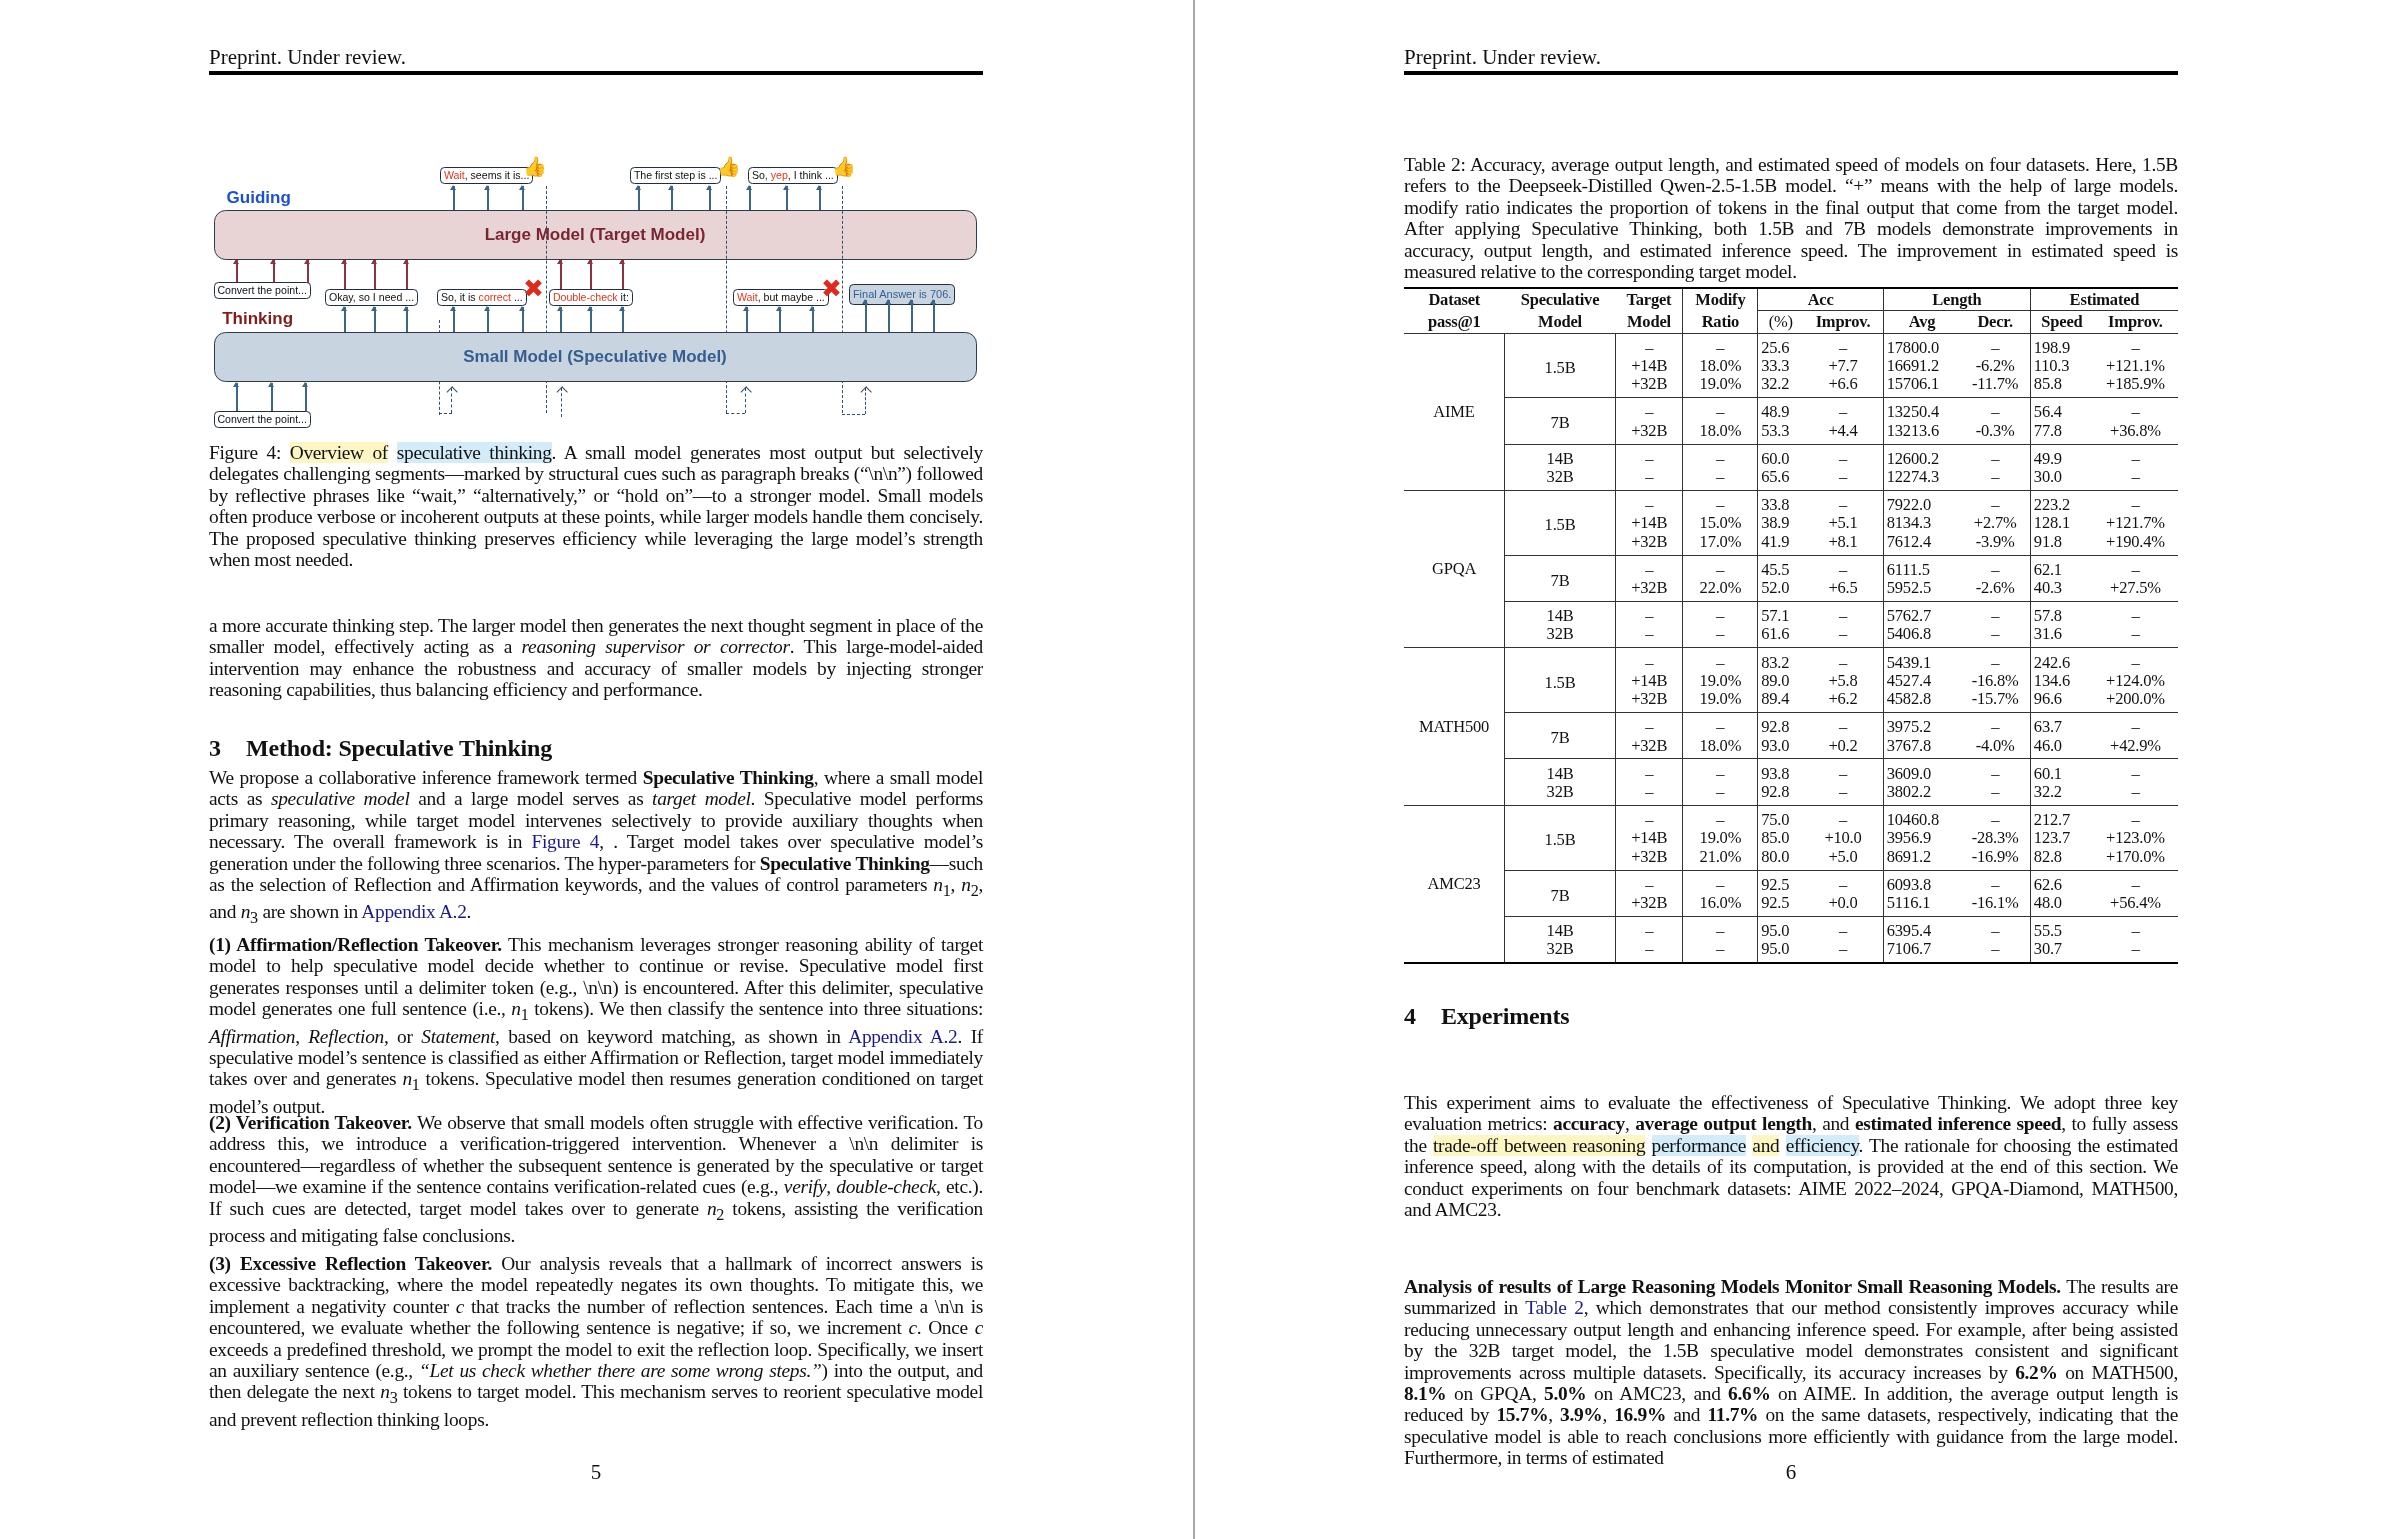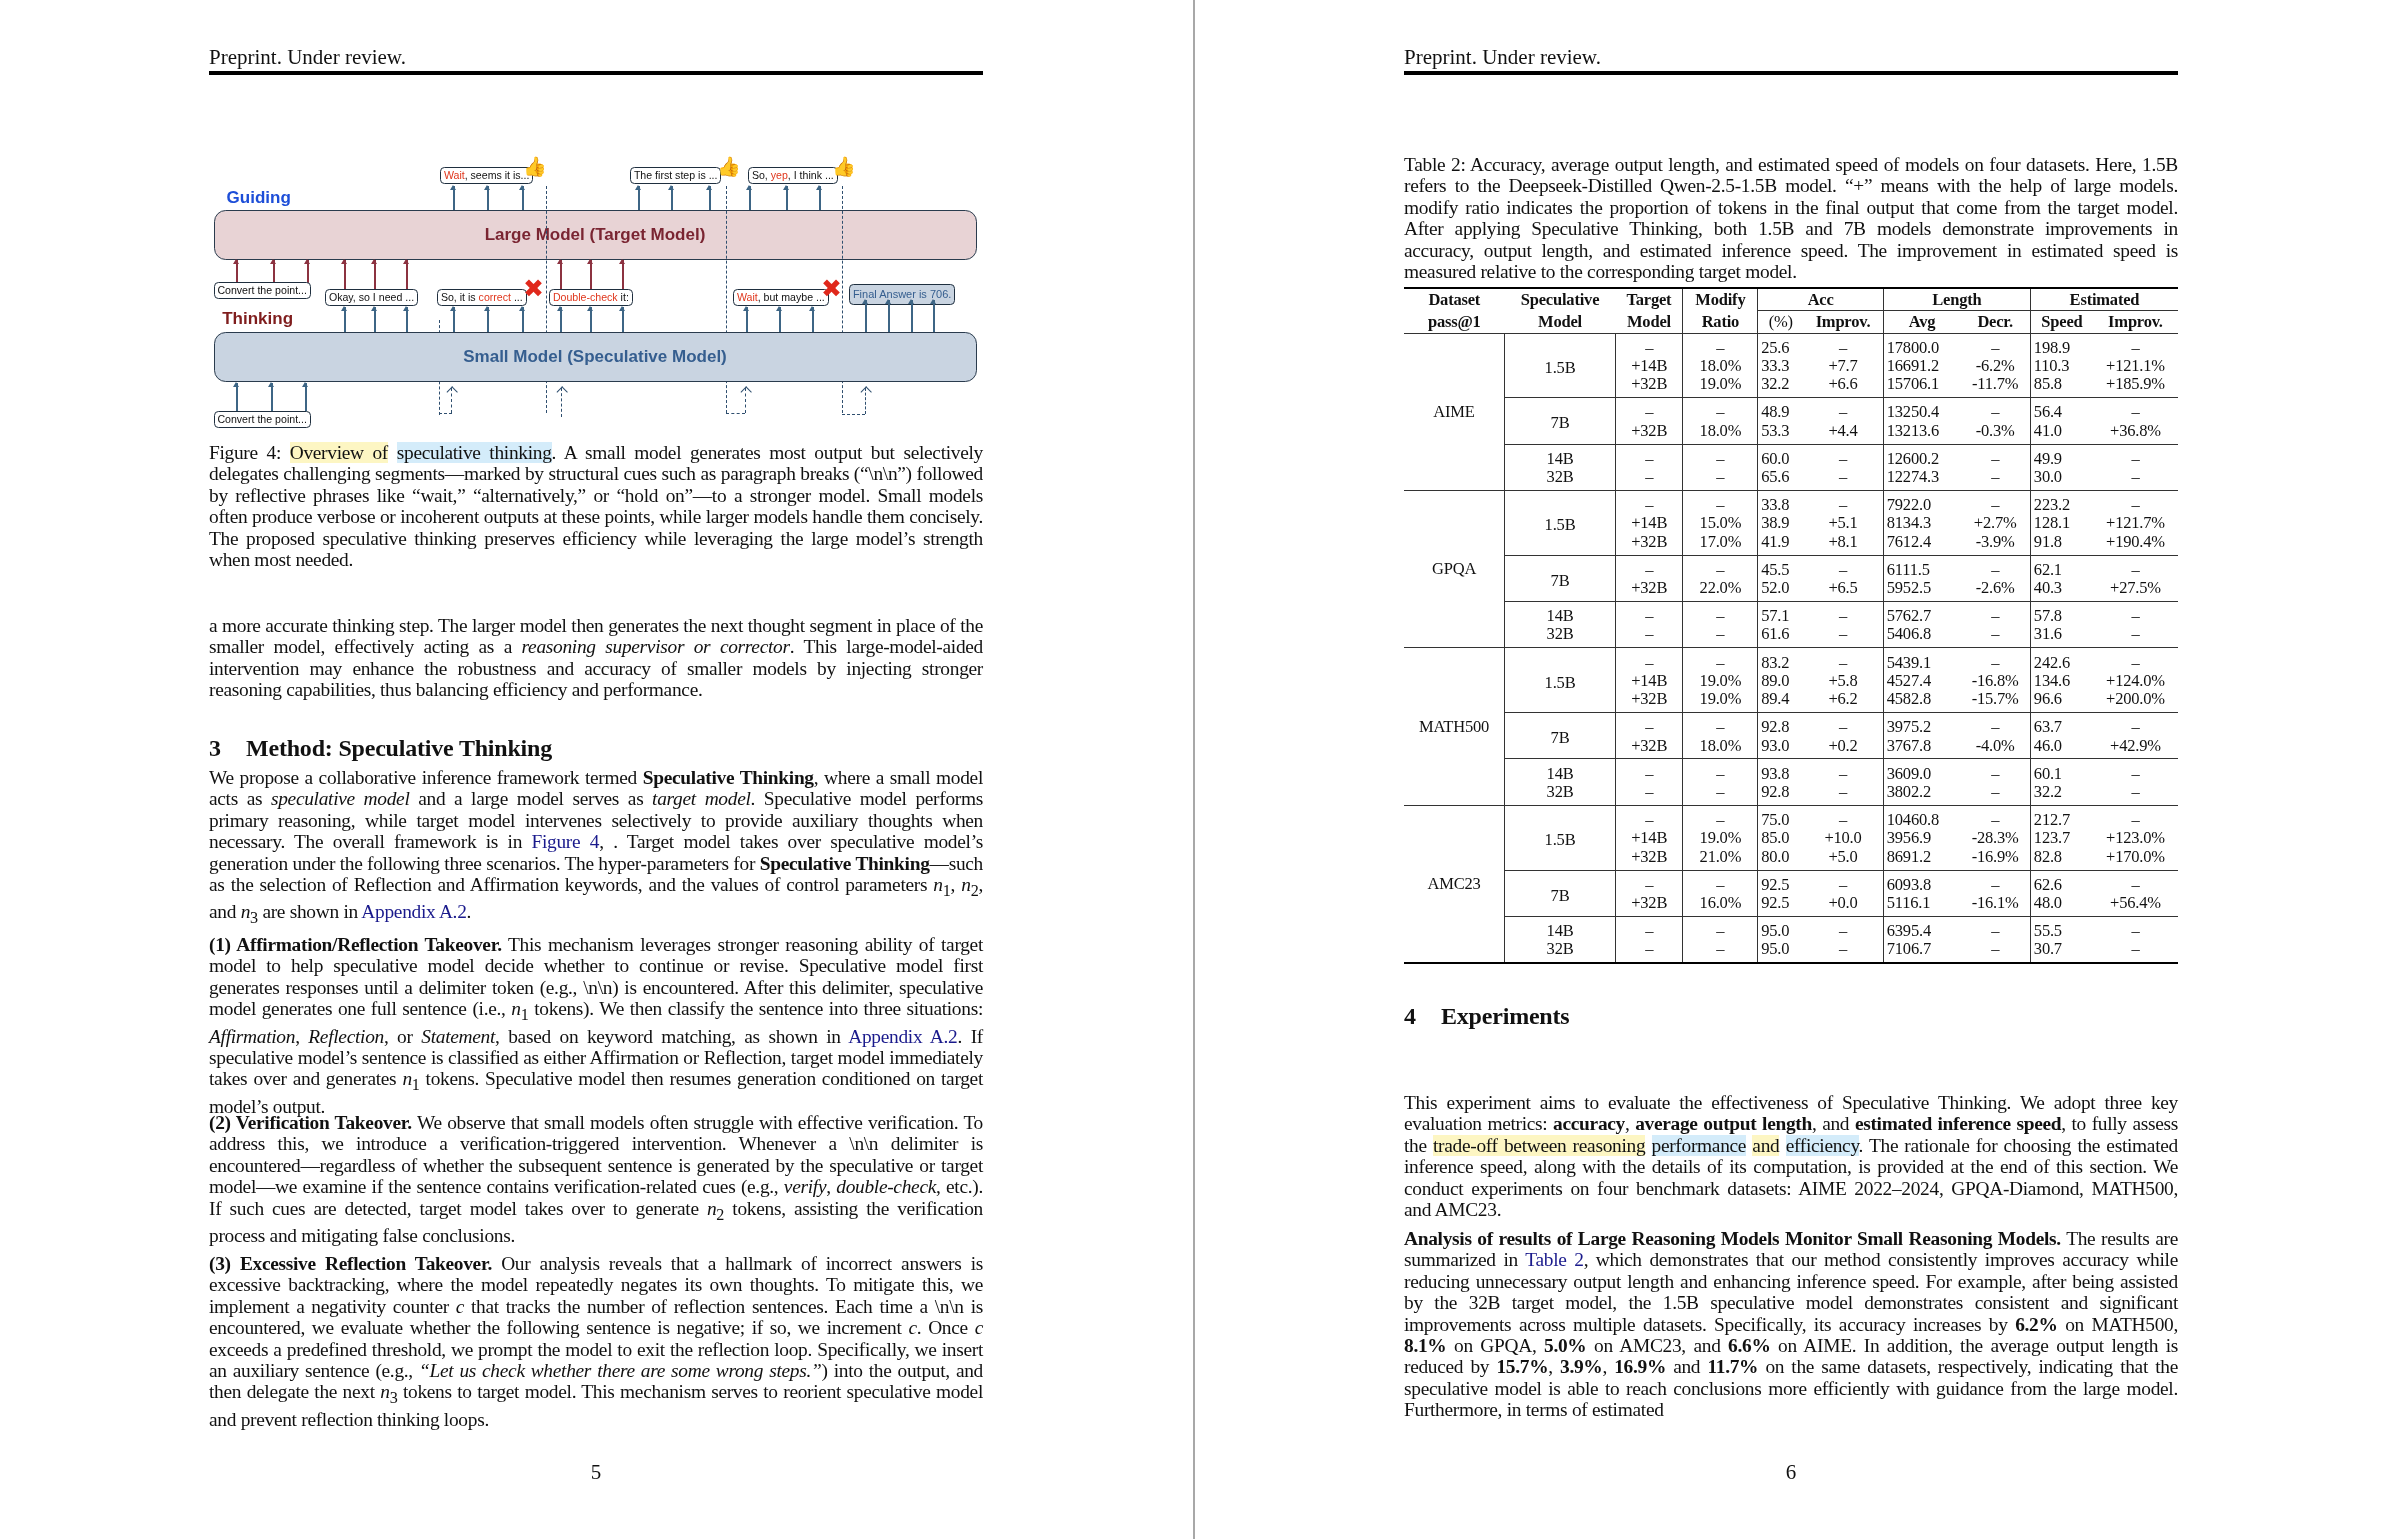--- a/index.html
+++ b/index.html
@@ -262,21 +262,21 @@
             <td class="l vl" style="border-top: 1.1px solid rgb(51, 51, 51); padding-top: 5.1px;">56.4</td>
             <td class="c" style="border-top: 1.1px solid rgb(51, 51, 51); padding-top: 5.1px;">–</td>
           </tr>
           <tr>
             <td class="c vl" style="padding-bottom: 3.7px;">+32B</td>
             <td class="c vl" style="padding-bottom: 3.7px;">18.0%</td>
             <td class="l vl" style="padding-bottom: 3.7px;">53.3</td>
             <td class="c" style="padding-bottom: 3.7px;">+4.4</td>
             <td class="l vl" style="padding-bottom: 3.7px;">13213.6</td>
             <td class="c" style="padding-bottom: 3.7px;">-0.3%</td>
-            <td class="l vl" style="padding-bottom: 3.7px;">41.0</td>
+            <td class="l vl" style="padding-bottom: 3.7px;">77.8</td>
             <td class="c" style="padding-bottom: 3.7px;">+36.8%</td>
           </tr>
           <tr class="subrule-group">
             <td class="c vl" style="border-top: 1.1px solid rgb(51, 51, 51); padding-top: 5.1px;">14B</td>
             <td class="c vl" style="border-top: 1.1px solid rgb(51, 51, 51); padding-top: 5.1px;">–</td>
             <td class="c vl" style="border-top: 1.1px solid rgb(51, 51, 51); padding-top: 5.1px;">–</td>
             <td class="l vl" style="border-top: 1.1px solid rgb(51, 51, 51); padding-top: 5.1px;">60.0</td>
             <td class="c" style="border-top: 1.1px solid rgb(51, 51, 51); padding-top: 5.1px;">–</td>
             <td class="l vl" style="border-top: 1.1px solid rgb(51, 51, 51); padding-top: 5.1px;">12600.2</td>
             <td class="c" style="border-top: 1.1px solid rgb(51, 51, 51); padding-top: 5.1px;">–</td>
@@ -525,19 +525,19 @@
 
   <div class="content" style="top:1002px">
     <h2><span class="num">4</span><span>Experiments</span></h2>
   </div>
 
 
   <div class="content" style="top:1092px">
     <p><span>This experiment aims to evaluate the effectiveness of Speculative Thinking. We adopt three key evaluation metrics: </span><span class="b">accuracy</span><span>, </span><span class="b">average output length</span><span>, and </span><span class="b">estimated inference speed</span><span>, to fully assess the </span><span class="hl-y">trade-off between reasoning</span> <span class="hl-b">performance</span> <span class="hl-y">and</span> <span class="hl-b">efficiency</span><span>. The rationale for choosing the estimated inference speed, along with the details of its computation, is provided at the end of this section. We conduct experiments on four benchmark datasets: AIME 2022–2024, GPQA-Diamond, MATH500, and AMC23.</span></p>
   </div>
 
-  <div class="content" style="top:1228px">
+  <div class="content" style="top:1276px">
     <p><span class="b">Analysis of results of Large Reasoning Models Monitor Small Reasoning Models.</span><span> The results are summarized in </span><span class="link">Table 2</span><span>, which demonstrates that our method consistently improves accuracy while reducing unnecessary output length and enhancing inference speed. For example, after being assisted by the 32B target model, the 1.5B speculative model demonstrates consistent and significant improvements across multiple datasets. Specifically, its accuracy increases by </span><span class="b">6.2%</span><span> on MATH500, </span><span class="b">8.1%</span><span> on GPQA, </span><span class="b">5.0%</span><span> on AMC23, and </span><span class="b">6.6%</span><span> on AIME. In addition, the average output length is reduced by </span><span class="b">15.7%</span><span>, </span><span class="b">3.9%</span><span>, </span><span class="b">16.9%</span><span> and </span><span class="b">11.7%</span><span> on the same datasets, respectively, indicating that the speculative model is able to reach conclusions more efficiently with guidance from the large model. Furthermore, in terms of estimated</span></p>
   </div>
 
   <div class="page-num" style="left:209px">6</div>
 </div>
 
 
 </body></html>

